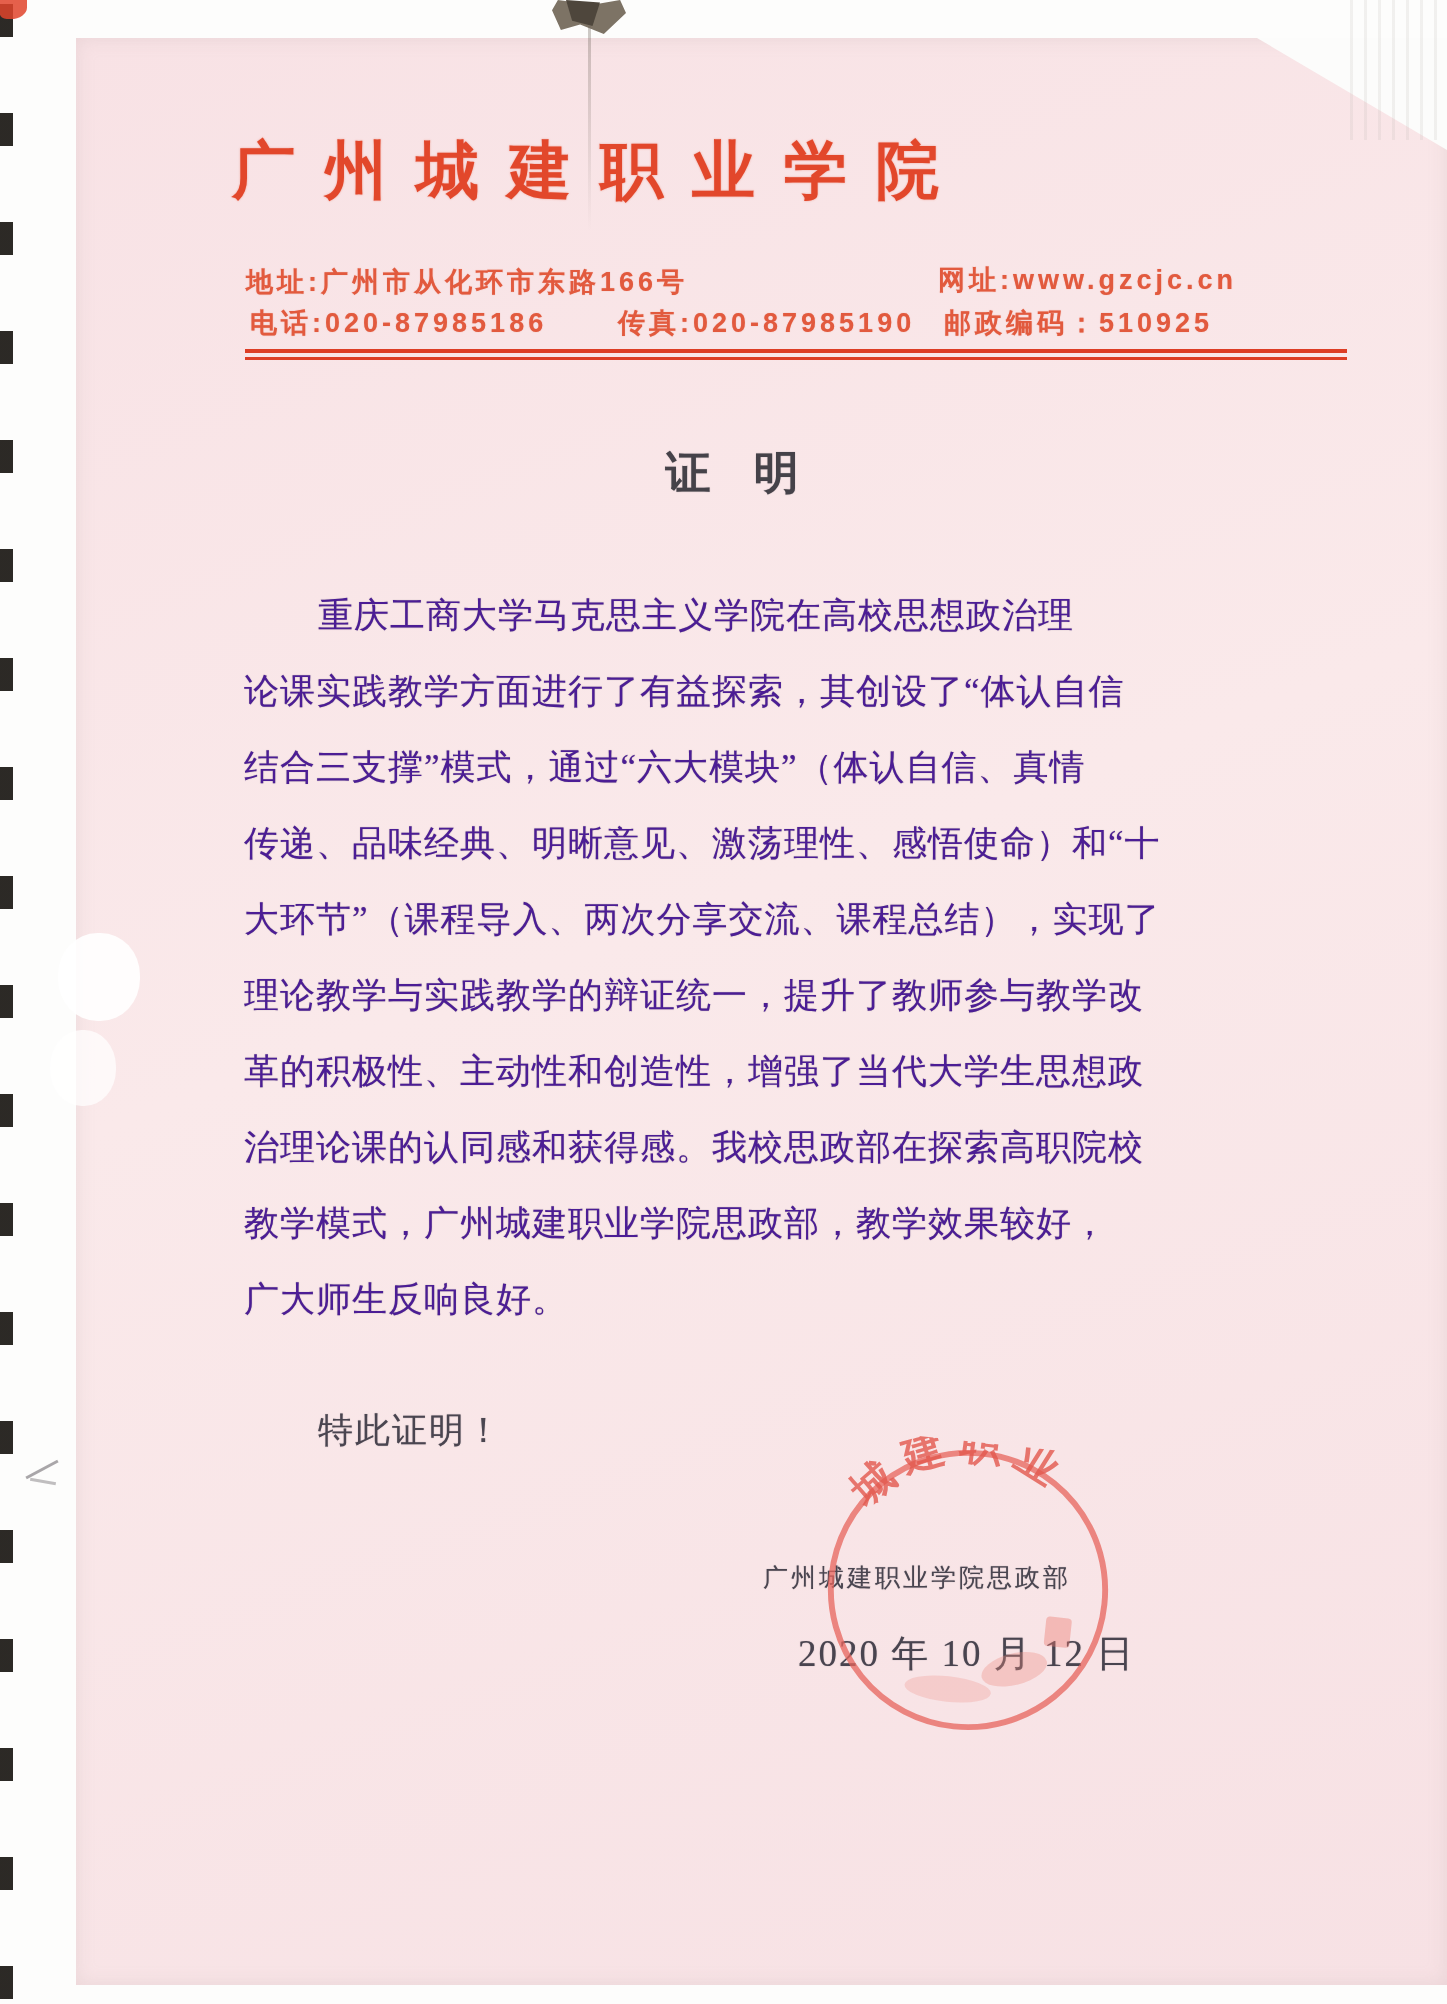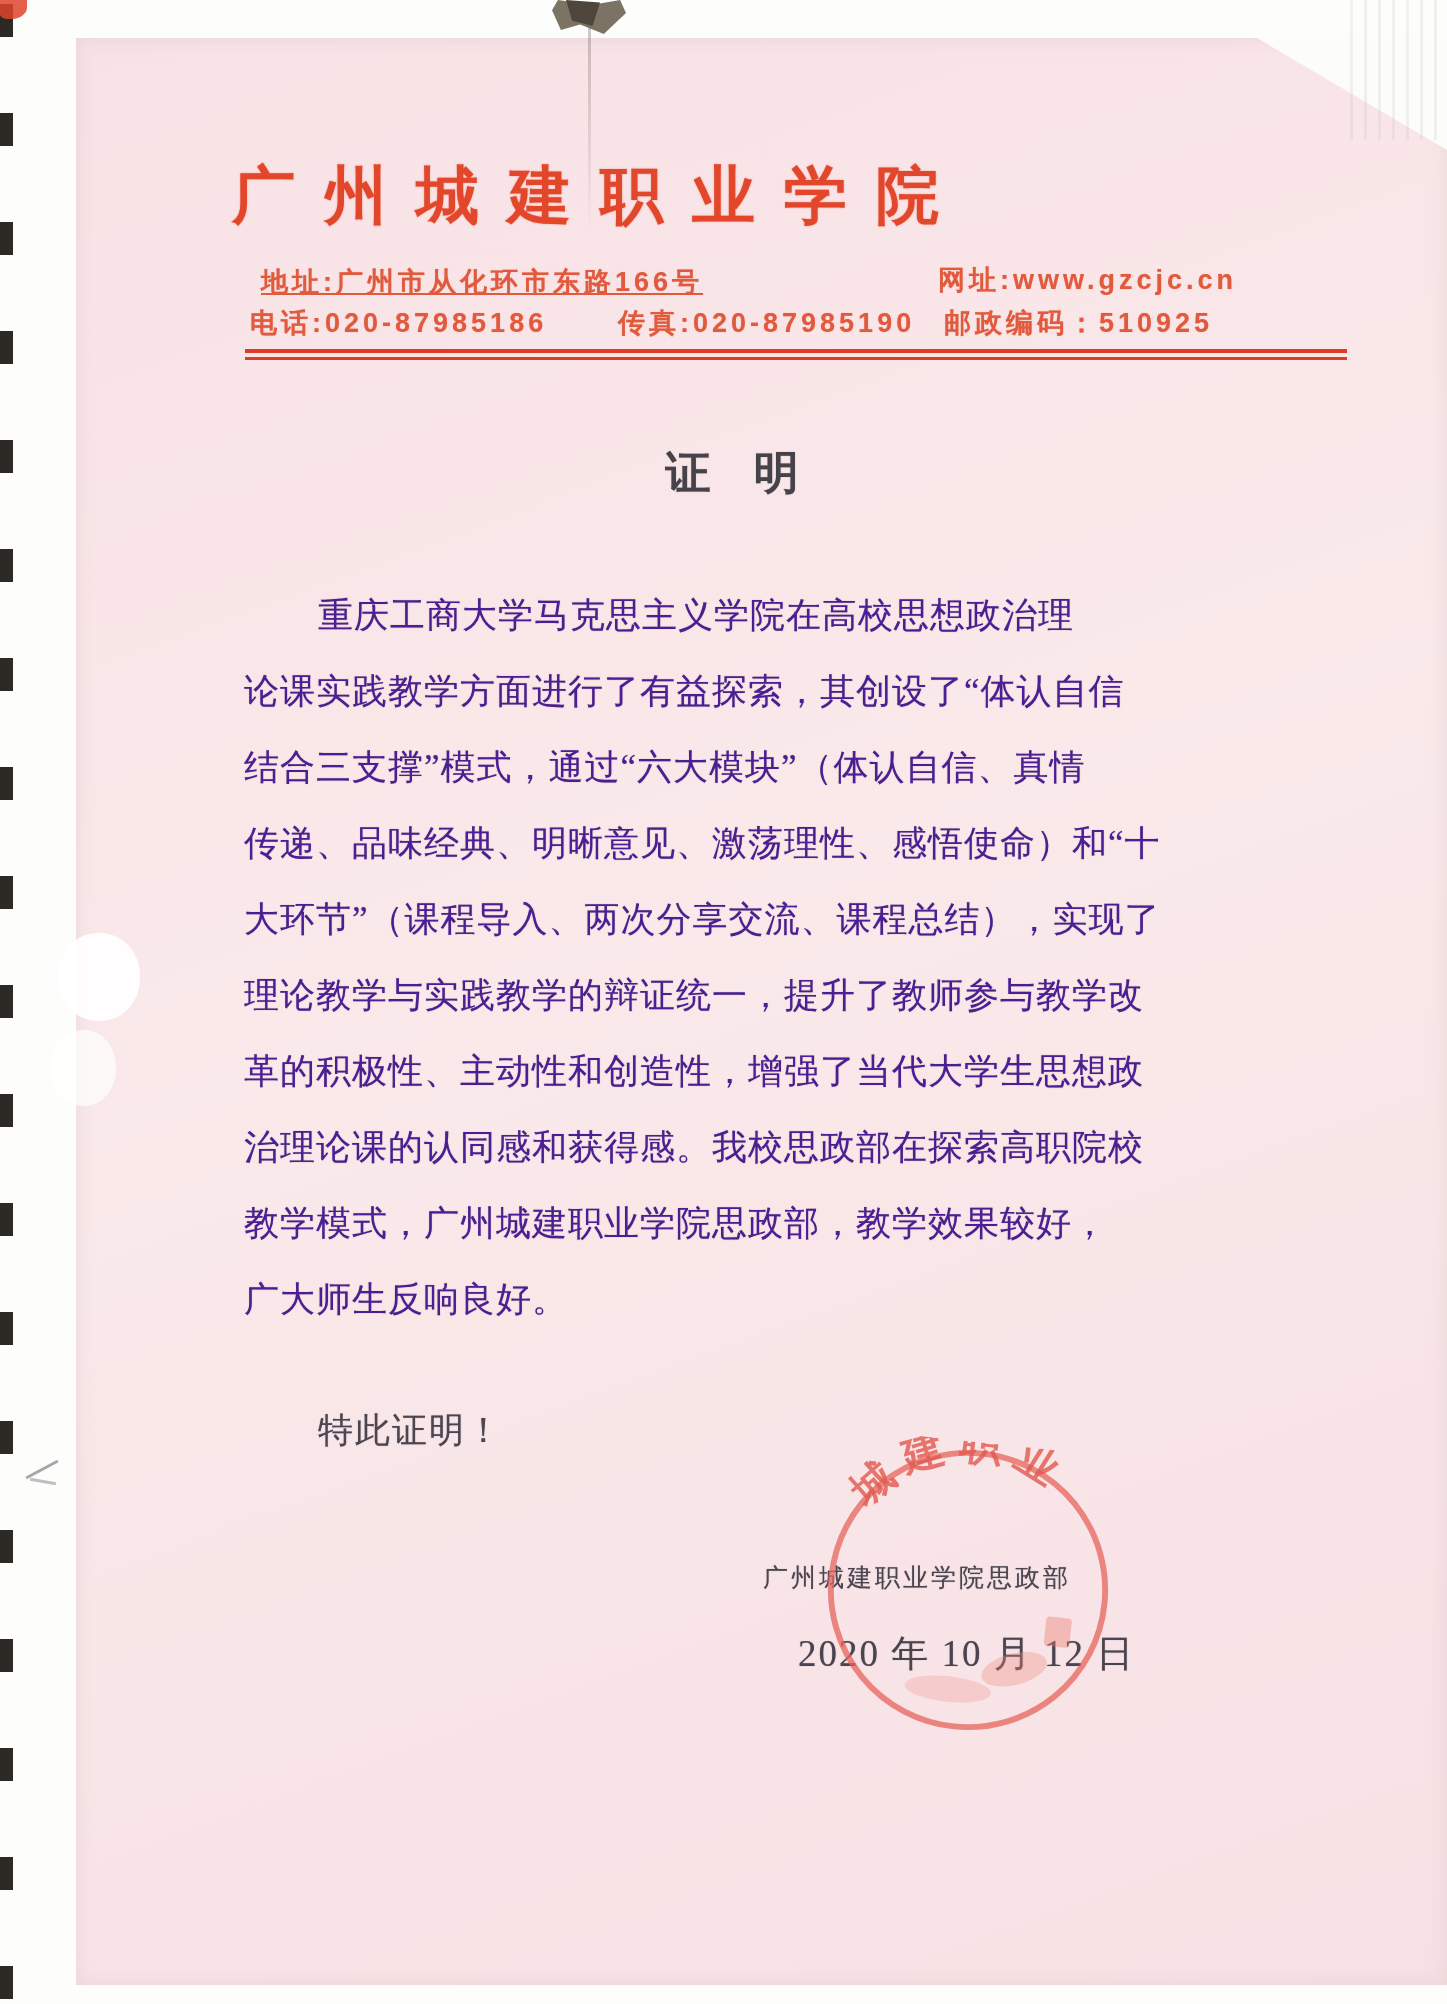--- a/index.html
+++ b/index.html
@@ -55,28 +55,27 @@
   .blob2{position:absolute;left:50px;top:1030px;width:66px;height:76px;background:#fff;opacity:.72;border-radius:48%;}
   .pencil1{position:absolute;left:24px;top:1468px;width:36px;height:3px;background:rgba(100,95,100,0.55);transform:rotate(-28deg);}
   .pencil2{position:absolute;left:30px;top:1480px;width:26px;height:3px;background:rgba(100,95,100,0.4);transform:rotate(10deg);}
 
   
   .college-name{
     position:absolute;left:232px;top:128px;width:1100px;
     font-size:63px;font-weight:bold;letter-spacing:29px;
     color:#e2472b;white-space:nowrap;
     text-shadow:0 0 2px rgba(226,71,43,0.45);
-    margin-top:25px;
   }
   .contact{
     position:absolute;font-size:27px;font-weight:bold;color:#e25a3e;
     letter-spacing:4px;white-space:nowrap;
     text-shadow:0 0 1px rgba(226,90,62,0.5);
   }
-  .c-address{left:261px;top:264px;text-decoration:underline;}
+  .c-address{left:246px;top:264px;}
   .c-website{left:938px;top:262px;}
   .c-phone{left:250px;top:305px;}
   .c-fax{left:618px;top:305px;}
   .c-postal{left:944px;top:305px;}
   .red-rule{
     position:absolute;left:245px;top:349px;width:1102px;height:4px;
     border-top:4px solid #dd3d25;border-bottom:3px solid #dd3d25;
   }
 
   

